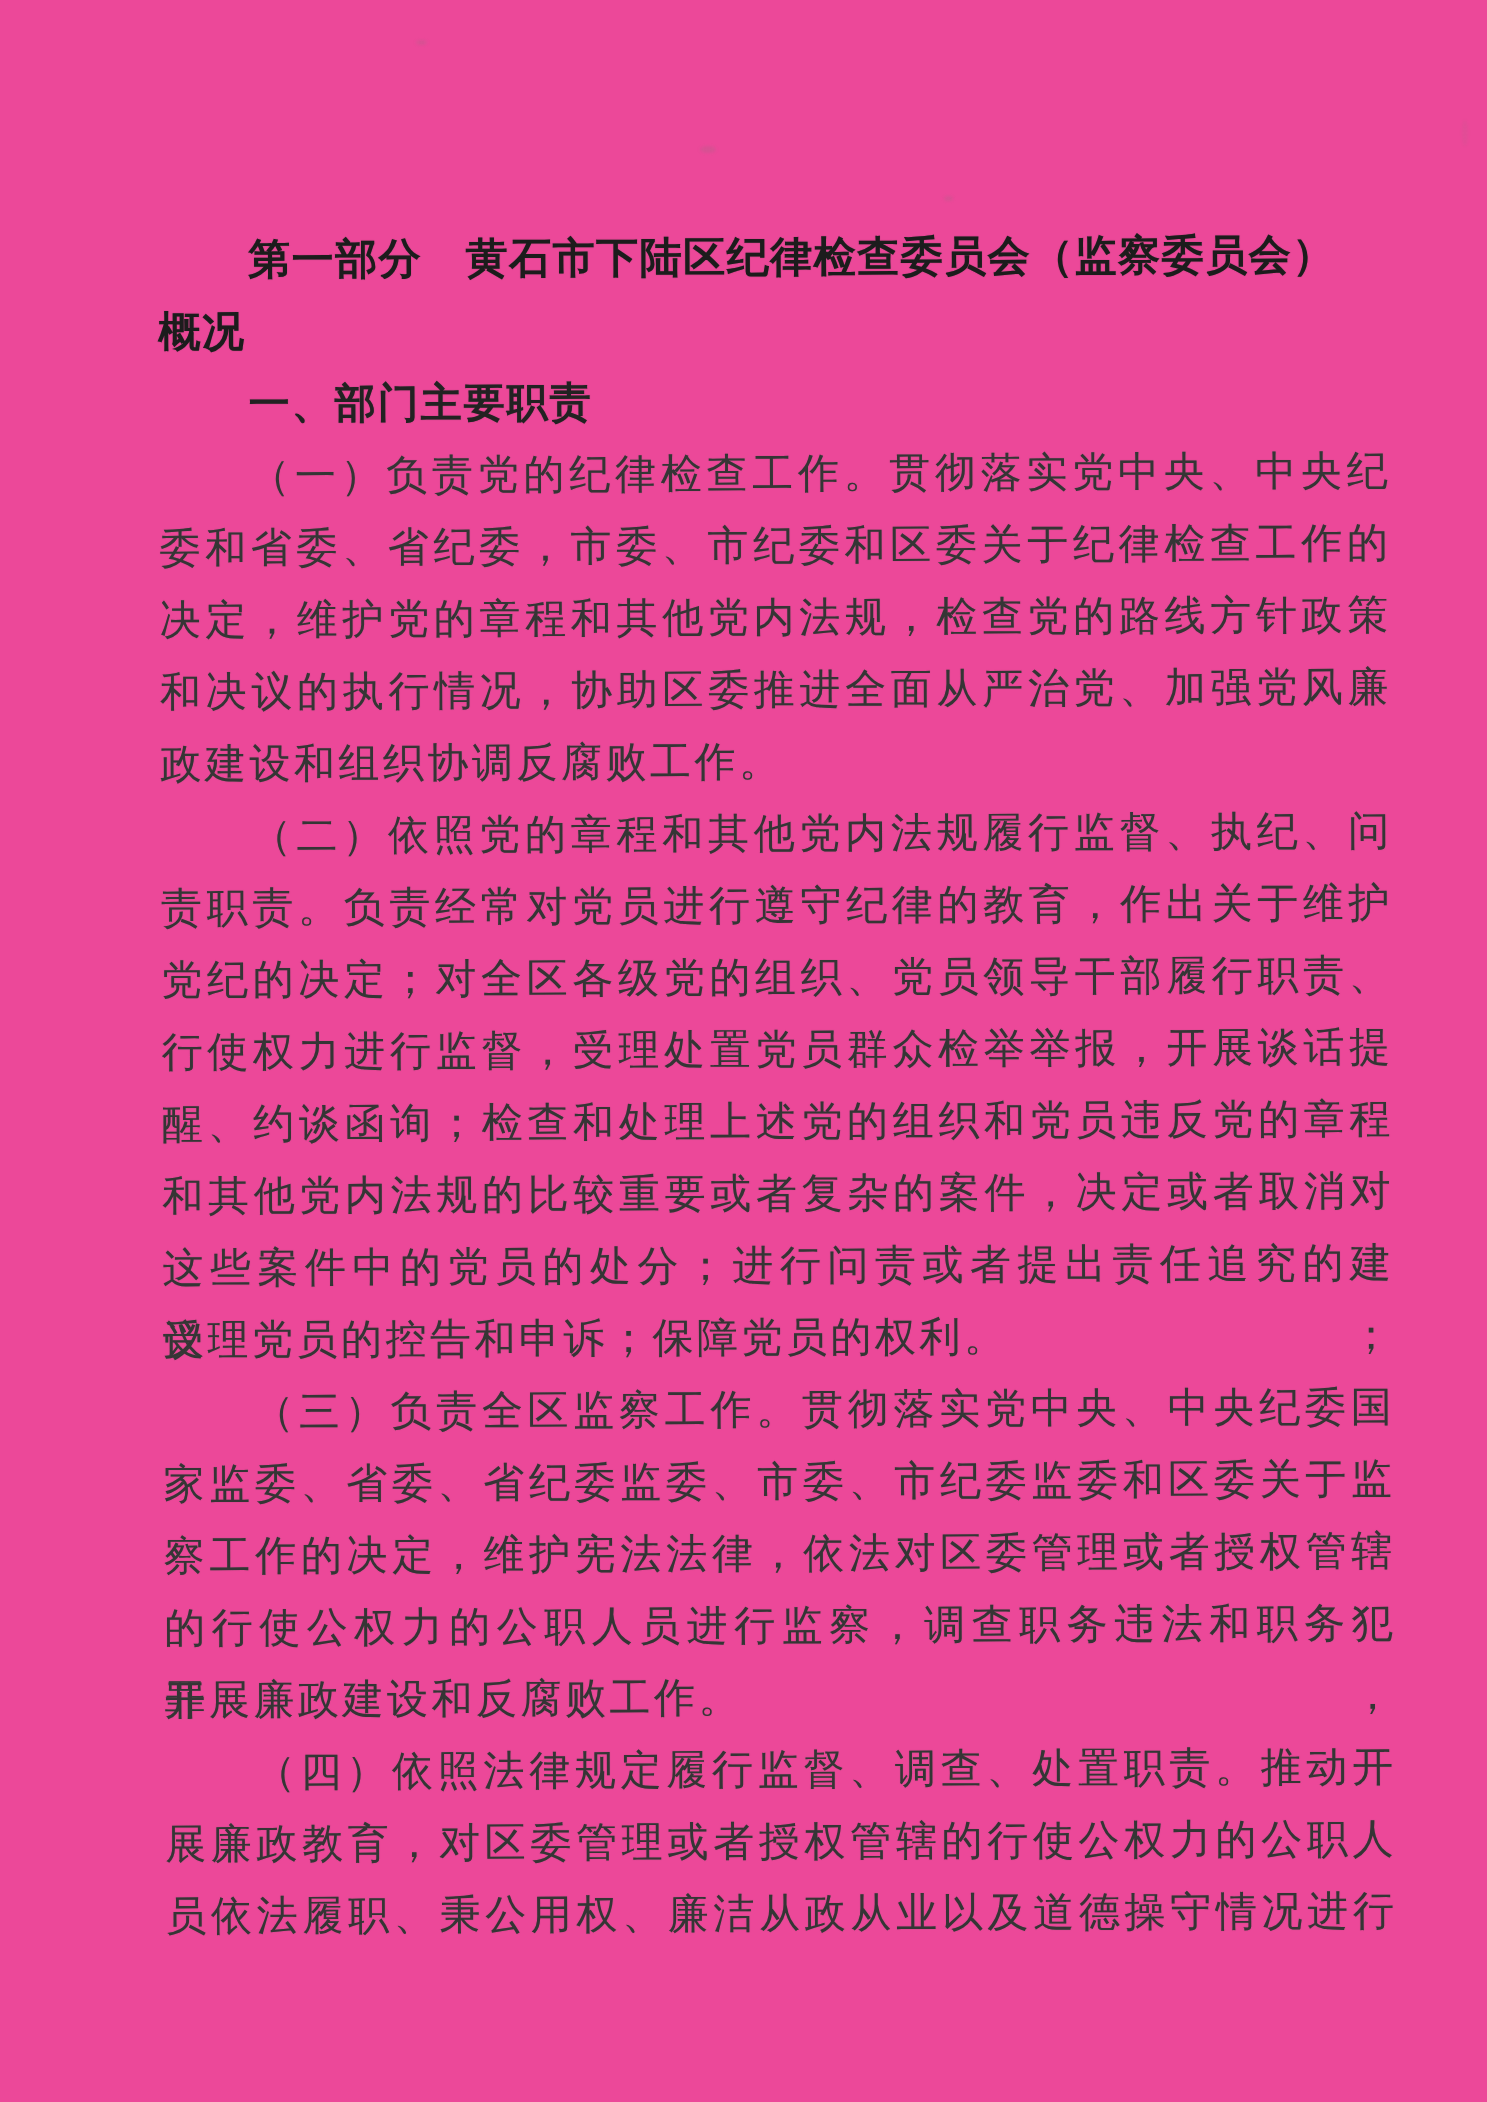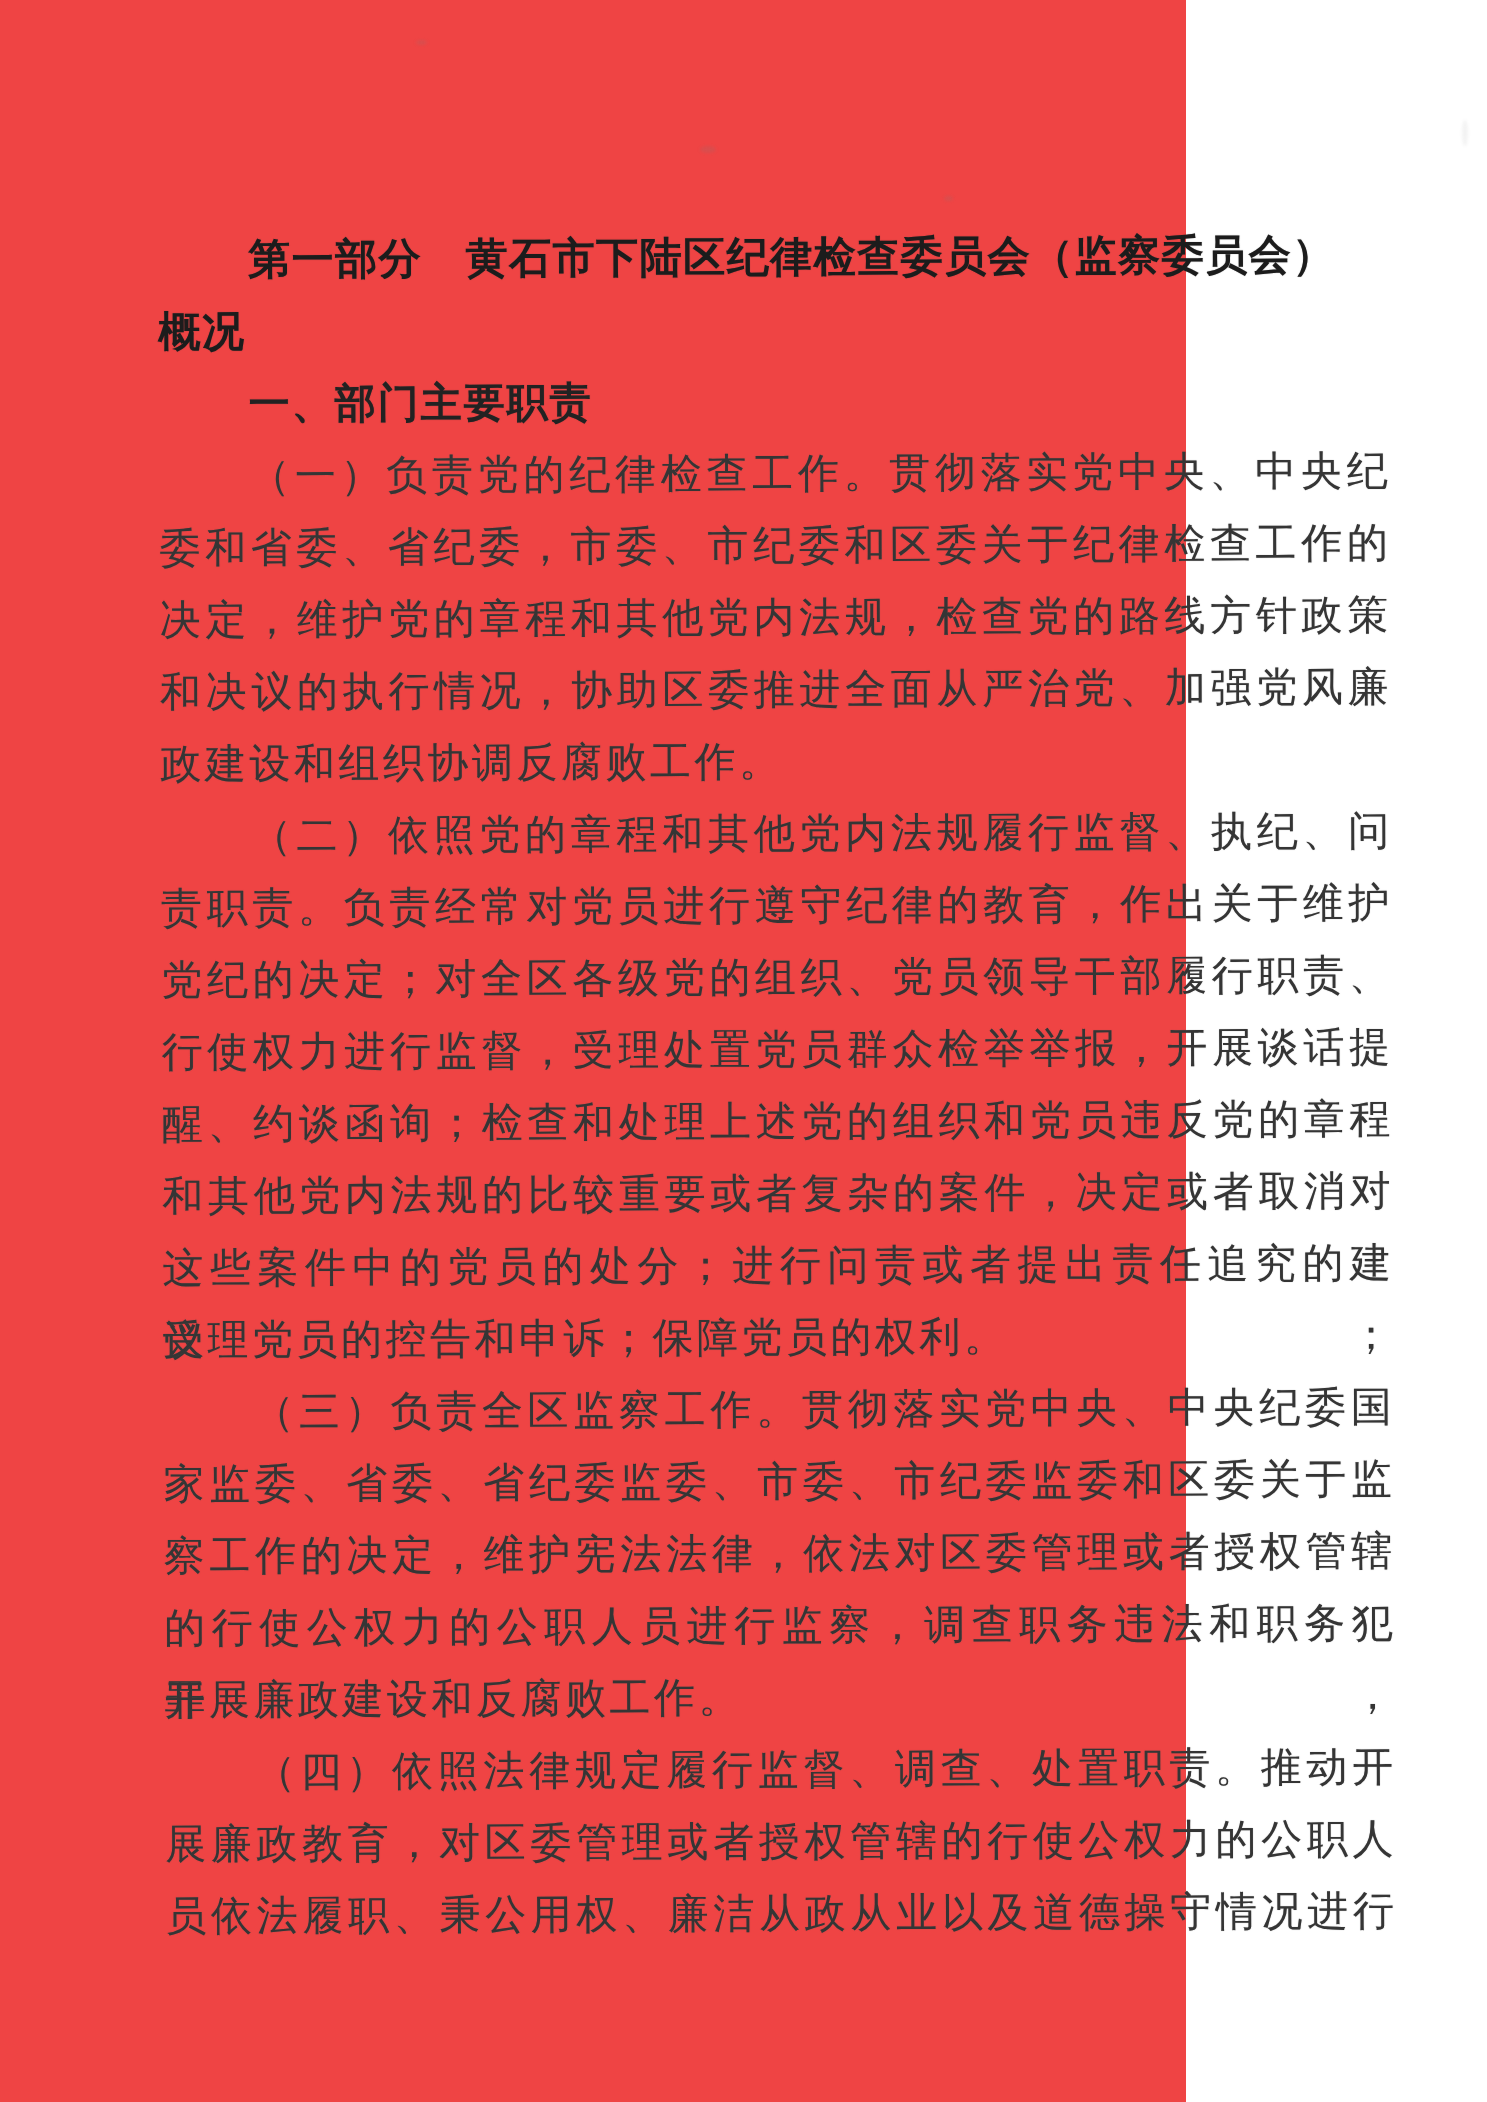--- a/index.html
+++ b/index.html
@@ -10,23 +10,23 @@
   body {
     width: 1487px;
     height: 2102px;
     position: relative;
     overflow: hidden;
     font-family: "Liberation Serif", serif;
   }
   .page {
     position: absolute;
     left: 0; top: 0;
-    width: 1186px;
+    width: 1487px;
     height: 2102px;
-    background: #ef4444;
+    background: #ec4899;
   }
   .content {
     position: absolute;
     left: 158px;
     top: 224px;
     width: 1232px;
     transform: rotate(-0.25deg);
     transform-origin: left top;
     color: #2f2f2f;
   }

